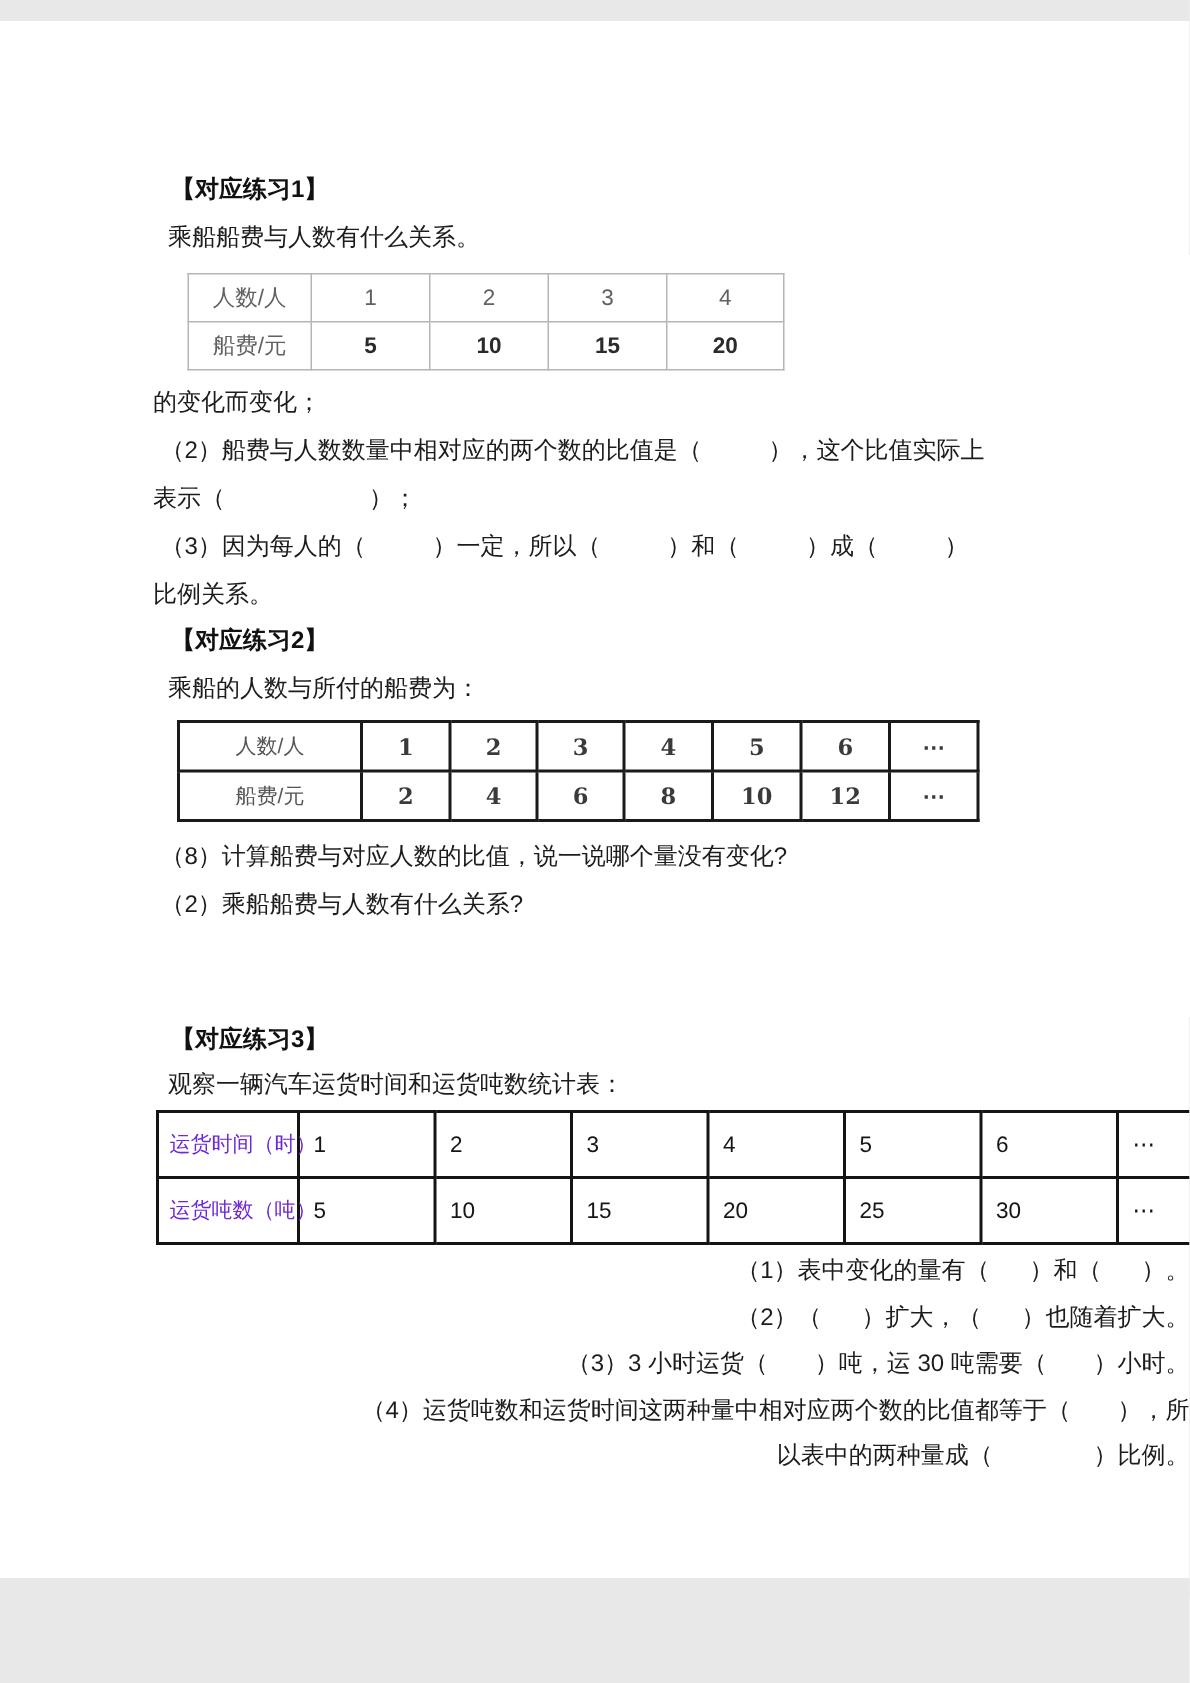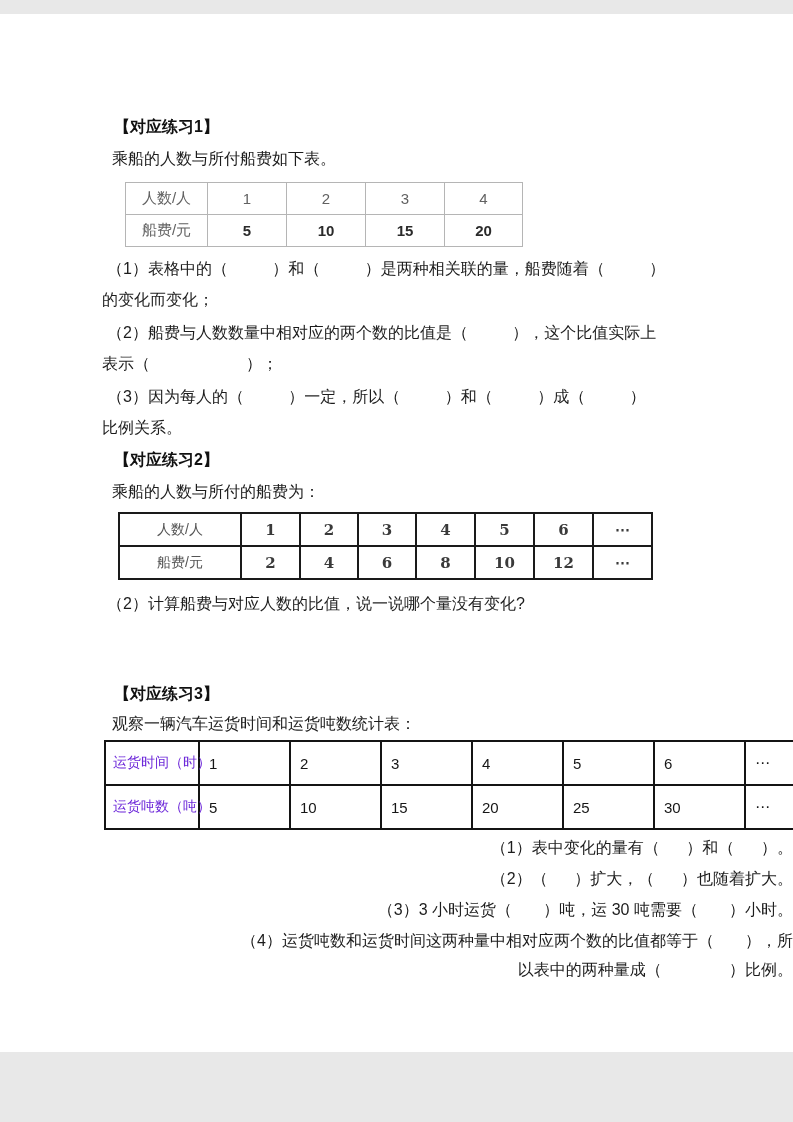--- a/index.html
+++ b/index.html
@@ -66,21 +66,21 @@
   .mt4  { margin-top: 4px; }
   .mt2  { margin-top: 2px; }
 </style>
 </head>
 <body>
 
 <div class="page">
 
   <div>
     <div class="sec-title">【对应练习1】</div>
-    <div class="intro mt6">乘船的人数与所付船费如下表。</div>
+    <div class="intro mt6">乘船船费与人数有什么关系。</div>
 
     <table class="tbl1">
       <colgroup>
           <col style="width:82px">
           <col style="width:79px">
           <col style="width:79px">
           <col style="width:79px">
           <col style="width:78px">
         </colgroup>
       <tbody>
@@ -95,21 +95,20 @@
         <td class="rowlabel">船费/元</td>
         <td>5</td>
         <td>10</td>
         <td>15</td>
         <td>20</td>
       </tr>
     </tbody>
       </table>
 
     <div class="q-block mt6">
-      <div class="q-line">（1）表格中的（          ）和（          ）是两种相关联的量，船费随着（          ）</div>
       <div class="q-line cont">的变化而变化；</div>
       <div class="q-line">（2）船费与人数数量中相对应的两个数的比值是（          ），这个比值实际上</div>
       <div class="q-line cont">表示（          ）；</div>
       <div class="q-line">（3）因为每人的（          ）一定，所以（          ）和（          ）成（          ）</div>
       <div class="q-line cont">比例关系。</div>
     </div>
   </div>
 
   <div>
     <div class="sec-title mt5">【对应练习2】</div>
@@ -144,21 +143,22 @@
         <td>6</td>
         <td>8</td>
         <td>10</td>
         <td>12</td>
         <td>⋯</td>
       </tr>
     </tbody>
       </table>
 
     <div class="q-block mt8">
-      <div class="q-line">（2）计算船费与对应人数的比值，说一说哪个量没有变化?</div>
+      <div class="q-line">（8）计算船费与对应人数的比值，说一说哪个量没有变化?</div>
+      <div class="q-line">（2）乘船船费与人数有什么关系?</div>
     </div>
   </div>
 
   <div class="sec3">
     <div class="sec-title mt64">【对应练习3】</div>
     <div class="intro mt4">观察一辆汽车运货时间和运货吨数统计表：</div>
 
     <div class="tbl3-wrap">
       <table class="tbl3">
         <colgroup>

